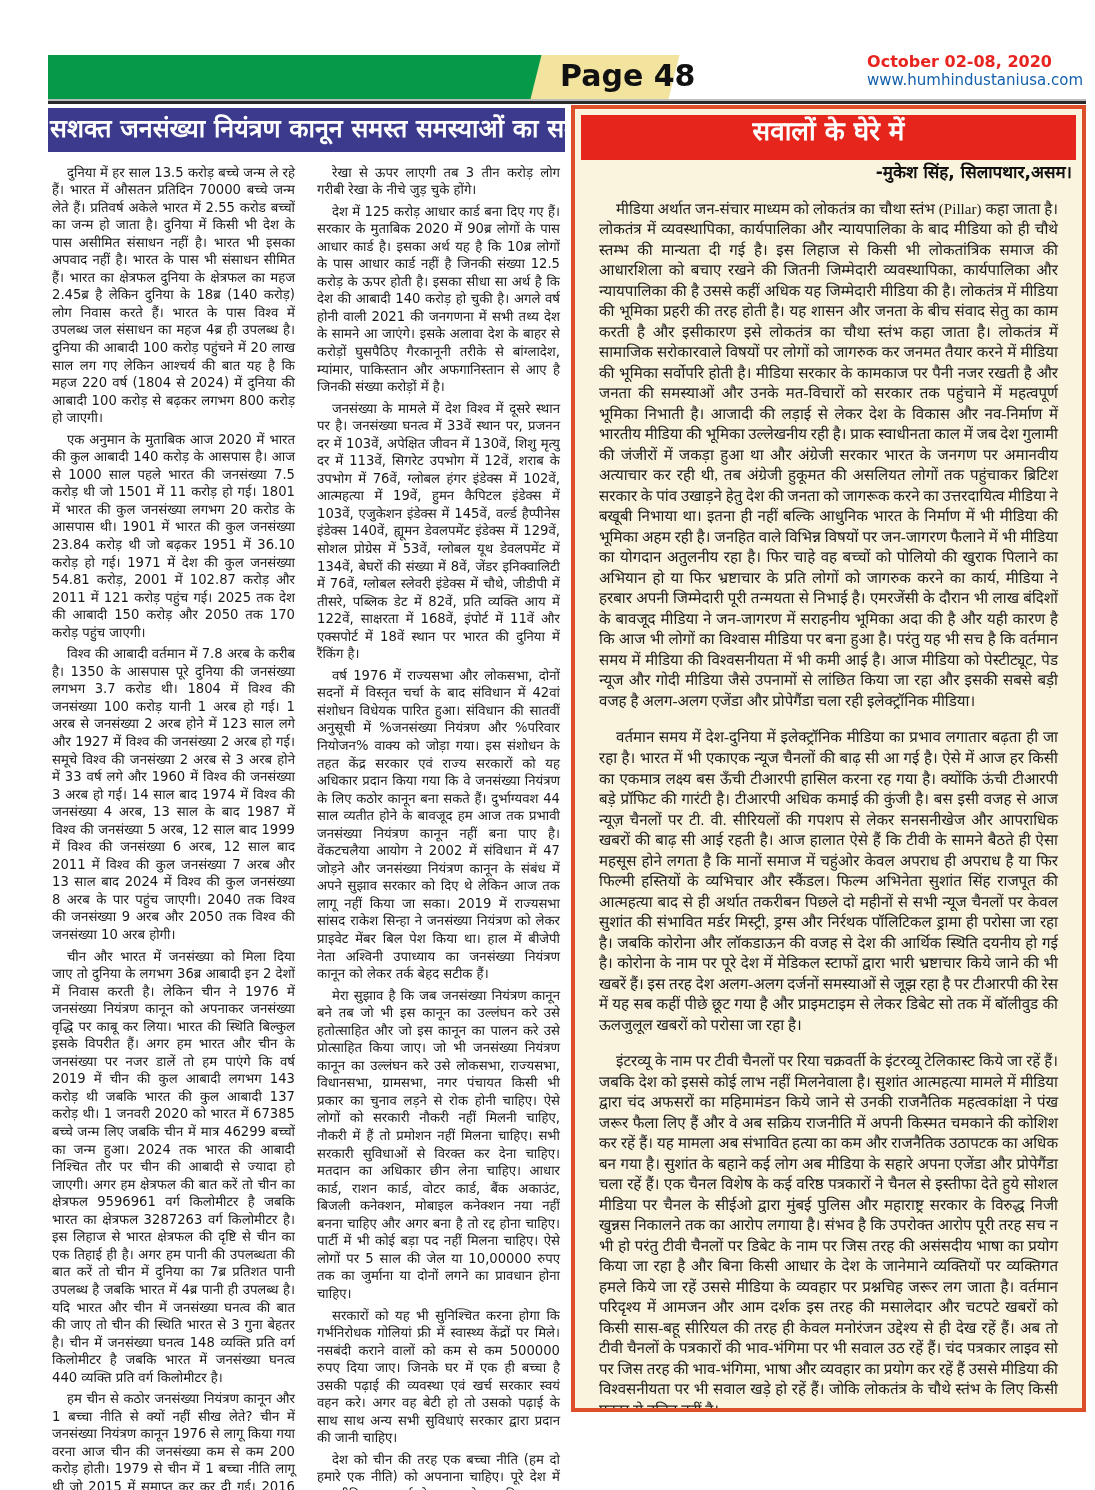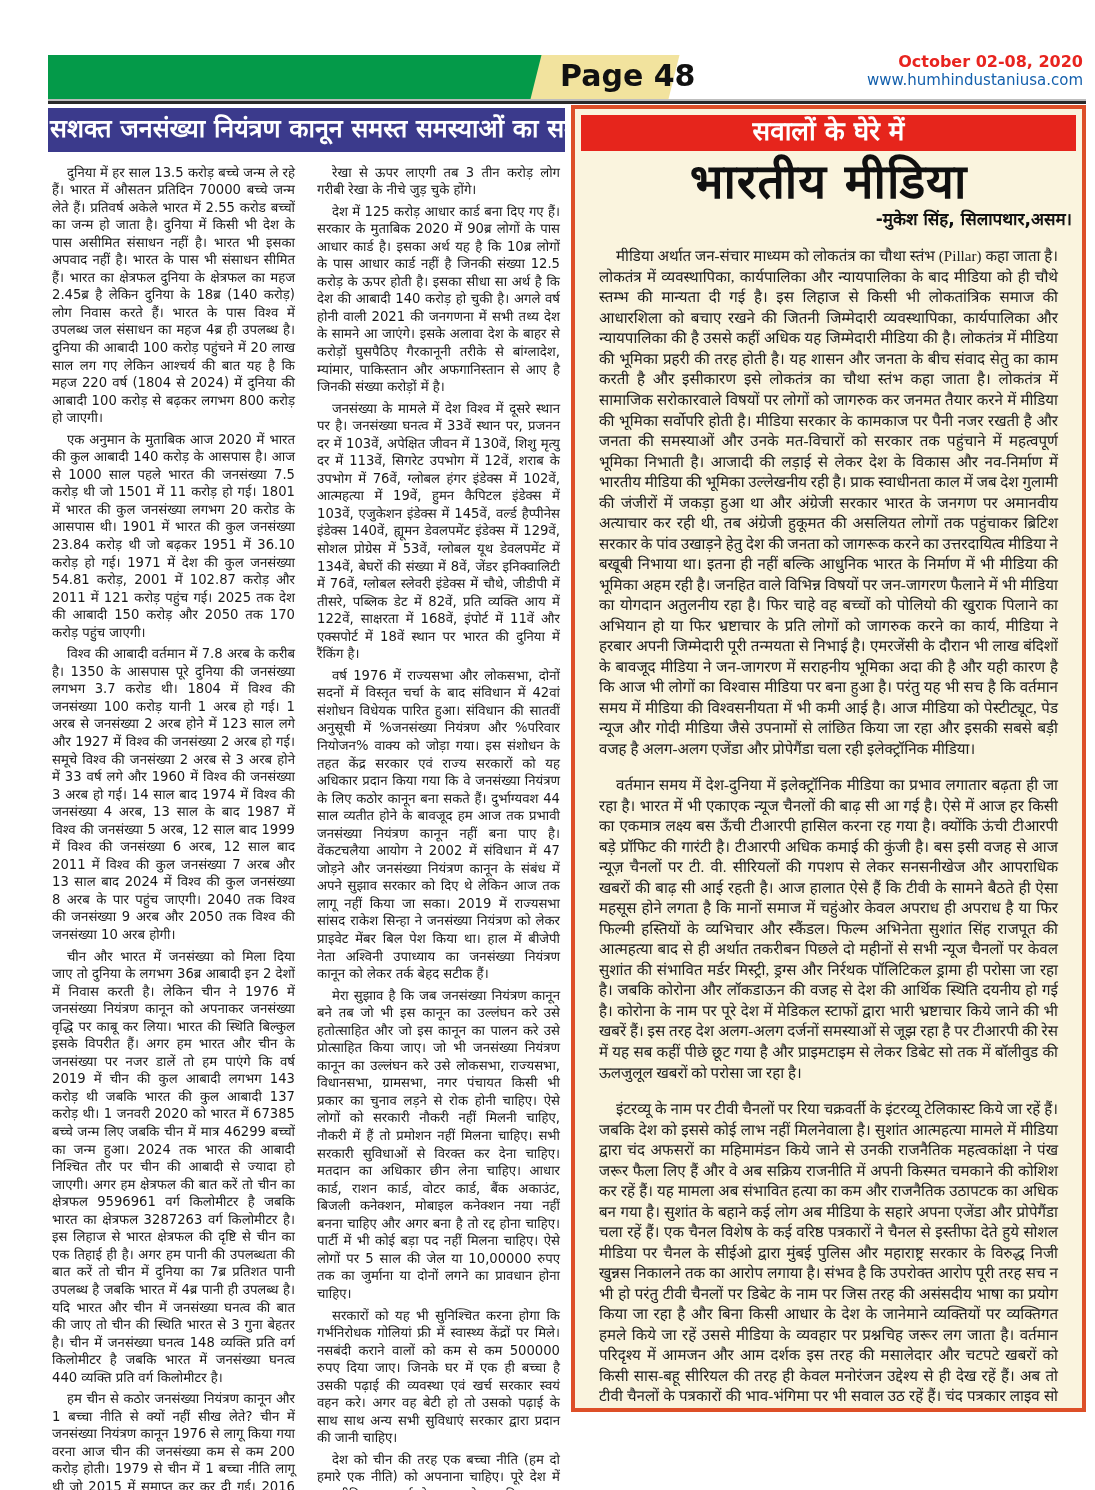--- a/index.html
+++ b/index.html
@@ -19,21 +19,21 @@
   }
   .masthead-usa { font-size:20px; font-style:italic; font-weight:bold; }
   .page-badge {
     position:absolute; left:530px; top:55px; width:138px; height:46px;
     background:#f2e39e; transform:skewX(-14deg); transform-origin:bottom left;
   }
   .page-badge-text {
     position:absolute; left:560px; top:58px; width:130px; text-align:center;
     font-size:30px; font-weight:bold; color:#111111; white-space:nowrap;
   }
-  .header-right { position:absolute; right:12px; top:52px; text-align:right; }
+  .header-right { position:absolute; right:12px; top:52px; text-align:left; }
   .issue-date { color:#e8241f; font-weight:bold; font-size:16px; }
   .website    { color:#1460ad; font-weight:normal; font-size:15px; }
   .header-rule {
     position:absolute; left:48px; top:101px; width:1038px; height:3px;
     background:#2a2a2a; box-shadow:0 -2px 0 #bdbdbd;
   }
   
   .left-article { position:absolute; left:48px; top:108px; width:517px; }
   .left-headline {
     background:#3b3a8c; color:#ffffff; font-weight:bold; font-size:25px;
@@ -47,21 +47,21 @@
   }
   .left-col p { margin:4px; text-indent:15px; }
   
   .right-box {
     position:absolute; left:571px; top:105px; width:515px; height:1307px;
     background:#faf4de; border:4px solid #dd4f28; box-sizing:border-box;
     overflow:hidden;
   }
   .kicker-banner {
     margin:6px 6px 0; background:#e6251c; color:#ffffff; text-align:center;
-    font-weight:bold; font-size:26px; padding:2px 0 5px; line-height:1.1;
+    font-weight:bold; font-size:26px; padding:2px 0 14px; line-height:1.1;
   }
   .right-headline {
     text-align:center; font-weight:bold; font-size:48px; color:#101010;
     margin:4px 0 0; line-height:1.1; letter-spacing:1px;
   }
   .right-byline {
     text-align:right; font-weight:bold; font-size:17px; color:#111111;
     margin:0 10px 4px 0;
   }
   .right-body {
@@ -108,21 +108,20 @@
             <p>सरकारों को यह भी सुनिश्चित करना होगा कि गर्भनिरोधक गोलियां फ्री में स्वास्थ्य केंद्रों पर मिले। नसबंदी कराने वालों को कम से कम 500000 रुपए दिया जाए। जिनके घर में एक ही बच्चा है उसकी पढ़ाई की व्यवस्था एवं खर्च सरकार स्वयं वहन करे। अगर वह बेटी हो तो उसको पढ़ाई के साथ साथ अन्य सभी सुविधाएं सरकार द्वारा प्रदान की जानी चाहिए।</p>
             <p>देश को चीन की तरह एक बच्चा नीति (हम दो हमारे एक नीति) को अपनाना चाहिए। पूरे देश में इस नीति का कड़ाई से पालन होना चाहिए। भारत 'एक भारत श्रेष्ठ भारत', 'दिव्य एवं भव्य भारत', 'आत्मनिर्भर भारत', 'सुखमय भारत', 'विश्वगुरु भारत', 'वंदनीय भारत', 'अनुकरणीय भारत', 'उत्तम भारत', 'विहंगम भारत', 'विकसित भारत' कठोर जनसंख्या नियंत्रण कानून से अवश्य बन सकता है।</p>
           </div>
 
       </div>
     </div>
   </div>
 
   <div class="right-box">
     <div class="kicker-banner">सवालों के घेरे में</div>
-    <div class="right-headline">भारतीय मीडिया</div>
     <div class="right-byline">-मुकेश सिंह, सिलापथार,असम।</div>
     <div class="right-body">
         <p>मीडिया अर्थात जन-संचार माध्यम को लोकतंत्र का चौथा स्तंभ (Pillar) कहा जाता है। लोकतंत्र में व्यवस्थापिका, कार्यपालिका और न्यायपालिका के बाद मीडिया को ही चौथे स्तम्भ की मान्यता दी गई है। इस लिहाज से किसी भी लोकतांत्रिक समाज की आधारशिला को बचाए रखने की जितनी जिम्मेदारी व्यवस्थापिका, कार्यपालिका और न्यायपालिका की है उससे कहीं अधिक यह जिम्मेदारी मीडिया की है। लोकतंत्र में मीडिया की भूमिका प्रहरी की तरह होती है। यह शासन और जनता के बीच संवाद सेतु का काम करती है और इसीकारण इसे लोकतंत्र का चौथा स्तंभ कहा जाता है। लोकतंत्र में सामाजिक सरोकारवाले विषयों पर लोगों को जागरुक कर जनमत तैयार करने में मीडिया की भूमिका सर्वोपरि होती है। मीडिया सरकार के कामकाज पर पैनी नजर रखती है और जनता की समस्याओं और उनके मत-विचारों को सरकार तक पहुंचाने में महत्वपूर्ण भूमिका निभाती है। आजादी की लड़ाई से लेकर देश के विकास और नव-निर्माण में भारतीय मीडिया की भूमिका उल्लेखनीय रही है। प्राक स्वाधीनता काल में जब देश गुलामी की जंजीरों में जकड़ा हुआ था और अंग्रेजी सरकार भारत के जनगण पर अमानवीय अत्याचार कर रही थी, तब अंग्रेजी हुकूमत की असलियत लोगों तक पहुंचाकर ब्रिटिश सरकार के पांव उखाड़ने हेतु देश की जनता को जागरूक करने का उत्तरदायित्व मीडिया ने बखूबी निभाया था। इतना ही नहीं बल्कि आधुनिक भारत के निर्माण में भी मीडिया की भूमिका अहम रही है। जनहित वाले विभिन्न विषयों पर जन-जागरण फैलाने में भी मीडिया का योगदान अतुलनीय रहा है। फिर चाहे वह बच्चों को पोलियो की खुराक पिलाने का अभियान हो या फिर भ्रष्टाचार के प्रति लोगों को जागरुक करने का कार्य, मीडिया ने हरबार अपनी जिम्मेदारी पूरी तन्मयता से निभाई है। एमरजेंसी के दौरान भी लाख बंदिशों के बावजूद मीडिया ने जन-जागरण में सराहनीय भूमिका अदा की है और यही कारण है कि आज भी लोगों का विश्वास मीडिया पर बना हुआ है। परंतु यह भी सच है कि वर्तमान समय में मीडिया की विश्वसनीयता में भी कमी आई है। आज मीडिया को पेस्टीट्यूट, पेड न्यूज और गोदी मीडिया जैसे उपनामों से लांछित किया जा रहा और इसकी सबसे बड़ी वजह है अलग-अलग एजेंडा और प्रोपेगैंडा चला रही इलेक्ट्रॉनिक मीडिया।</p>
         <p>वर्तमान समय में देश-दुनिया में इलेक्ट्रॉनिक मीडिया का प्रभाव लगातार बढ़ता ही जा रहा है। भारत में भी एकाएक न्यूज चैनलों की बाढ़ सी आ गई है। ऐसे में आज हर किसी का एकमात्र लक्ष्य बस ऊँची टीआरपी हासिल करना रह गया है। क्योंकि ऊंची टीआरपी बड़े प्रॉफिट की गारंटी है। टीआरपी अधिक कमाई की कुंजी है। बस इसी वजह से आज न्यूज़ चैनलों पर टी. वी. सीरियलों की गपशप से लेकर सनसनीखेज और आपराधिक खबरों की बाढ़ सी आई रहती है। आज हालात ऐसे हैं कि टीवी के सामने बैठते ही ऐसा महसूस होने लगता है कि मानों समाज में चहुंओर केवल अपराध ही अपराध है या फिर फिल्मी हस्तियों के व्यभिचार और स्कैंडल। फिल्म अभिनेता सुशांत सिंह राजपूत की आत्महत्या बाद से ही अर्थात तकरीबन पिछले दो महीनों से सभी न्यूज चैनलों पर केवल सुशांत की संभावित मर्डर मिस्ट्री, ड्रग्स और निर्रथक पॉलिटिकल ड्रामा ही परोसा जा रहा है। जबकि कोरोना और लॉकडाऊन की वजह से देश की आर्थिक स्थिति दयनीय हो गई है। कोरोना के नाम पर पूरे देश में मेडिकल स्टाफों द्वारा भारी भ्रष्टाचार किये जाने की भी खबरें हैं। इस तरह देश अलग-अलग दर्जनों समस्याओं से जूझ रहा है पर टीआरपी की रेस में यह सब कहीं पीछे छूट गया है और प्राइमटाइम से लेकर डिबेट सो तक में बॉलीवुड की ऊलजुलूल खबरों को परोसा जा रहा है।</p>
         <p>इंटरव्यू के नाम पर टीवी चैनलों पर रिया चक्रवर्ती के इंटरव्यू टेलिकास्ट किये जा रहें हैं। जबकि देश को इससे कोई लाभ नहीं मिलनेवाला है। सुशांत आत्महत्या मामले में मीडिया द्वारा चंद अफसरों का महिमामंडन किये जाने से उनकी राजनैतिक महत्वकांक्षा ने पंख जरूर फैला लिए हैं और वे अब सक्रिय राजनीति में अपनी किस्मत चमकाने की कोशिश कर रहें हैं। यह मामला अब संभावित हत्या का कम और राजनैतिक उठापटक का अधिक बन गया है। सुशांत के बहाने कई लोग अब मीडिया के सहारे अपना एजेंडा और प्रोपेगैंडा चला रहें हैं। एक चैनल विशेष के कई वरिष्ठ पत्रकारों ने चैनल से इस्तीफा देते हुये सोशल मीडिया पर चैनल के सीईओ द्वारा मुंबई पुलिस और महाराष्ट्र सरकार के विरुद्ध निजी खुन्नस निकालने तक का आरोप लगाया है। संभव है कि उपरोक्त आरोप पूरी तरह सच न भी हो परंतु टीवी चैनलों पर डिबेट के नाम पर जिस तरह की असंसदीय भाषा का प्रयोग किया जा रहा है और बिना किसी आधार के देश के जानेमाने व्यक्तियों पर व्यक्तिगत हमले किये जा रहें उससे मीडिया के व्यवहार पर प्रश्नचिह जरूर लग जाता है। वर्तमान परिदृश्य में आमजन और आम दर्शक इस तरह की मसालेदार और चटपटे खबरों को किसी सास-बहू सीरियल की तरह ही केवल मनोरंजन उद्देश्य से ही देख रहें हैं। अब तो टीवी चैनलों के पत्रकारों की भाव-भंगिमा पर भी सवाल उठ रहें हैं। चंद पत्रकार लाइव सो पर जिस तरह की भाव-भंगिमा, भाषा और व्यवहार का प्रयोग कर रहें हैं उससे मीडिया की विश्वसनीयता पर भी सवाल खड़े हो रहें हैं। जोकि लोकतंत्र के चौथे स्तंभ के लिए किसी प्रकार से उचित नहीं है।</p>
         <p>मीडिया को फ्रीडम-ओफ-स्पीच के तहत काफी स्वतंत्रता मिली है और स्वस्थ लोकतंत्र के लिए यह परम आवश्यक भी है। लेकिन यह भी सच है कि स्वतंत्रता जब अपनी सीमा लाँघ जाती है तब वह उच्छृंखलता बन जाती है और आज कुछ ऐसा ही हाल मीडिया का भी है। वर्तमान समय में मीडिया पैसे के लालच में समाज को गुमराह कर रहा है। आज अधिकतर समाचार-पत्रों पर पेड न्यूज छापने के आरोप लगते हैं। तो वहीं कई समाचार पत्र व्यक्तिगत लाभालाभ के लिए खबरों को तोड़-मरोड़ कर भी पेश करते हैं। तो वहीं सभी मीडिया घराने अपनी-अपनी विचारधारा के अनुसार किसी न किसी राजनैतिक पार्टी का एजेंडा चलाते भी नजर आते हैं, जोकि एक स्वस्थ लोकतंत्र के लिए किसी भी तरह से स्वीकार्य नहीं हो सकता। समय की मांग है कि अब समाचारपत्र समाज में सकारात्मकता को बढ़ावा देने के लिए सकारात्मक समाचारों को पहली पंक्ति में स्थान दें।</p>
       </div>
   </div>
 
 </div>

